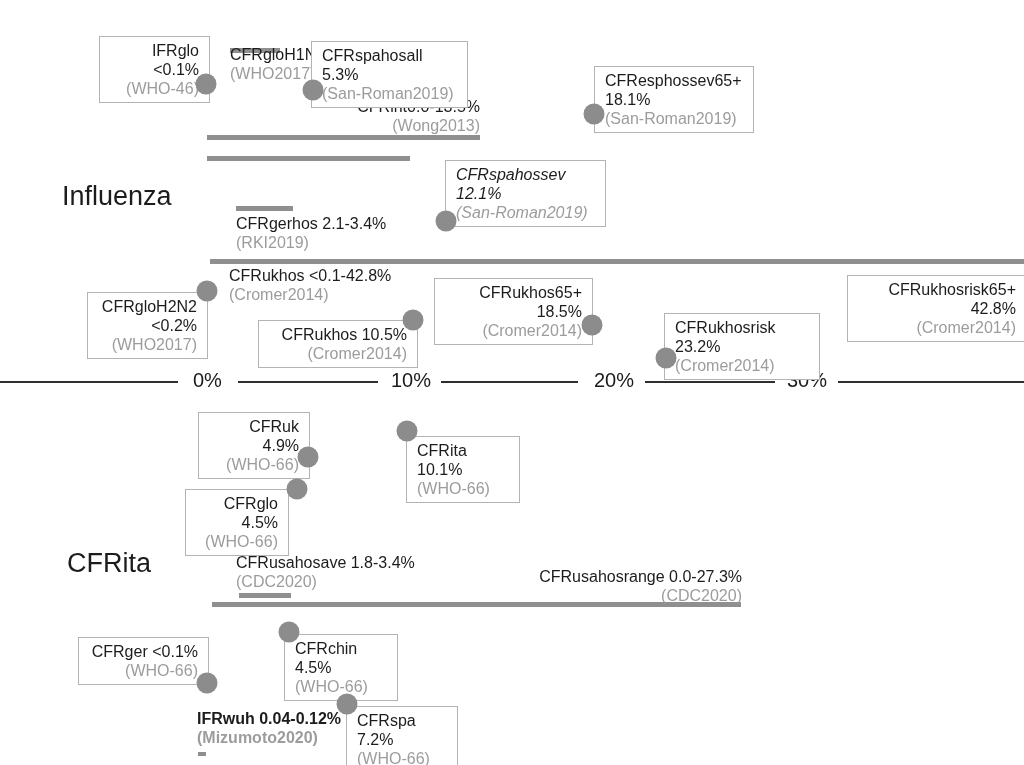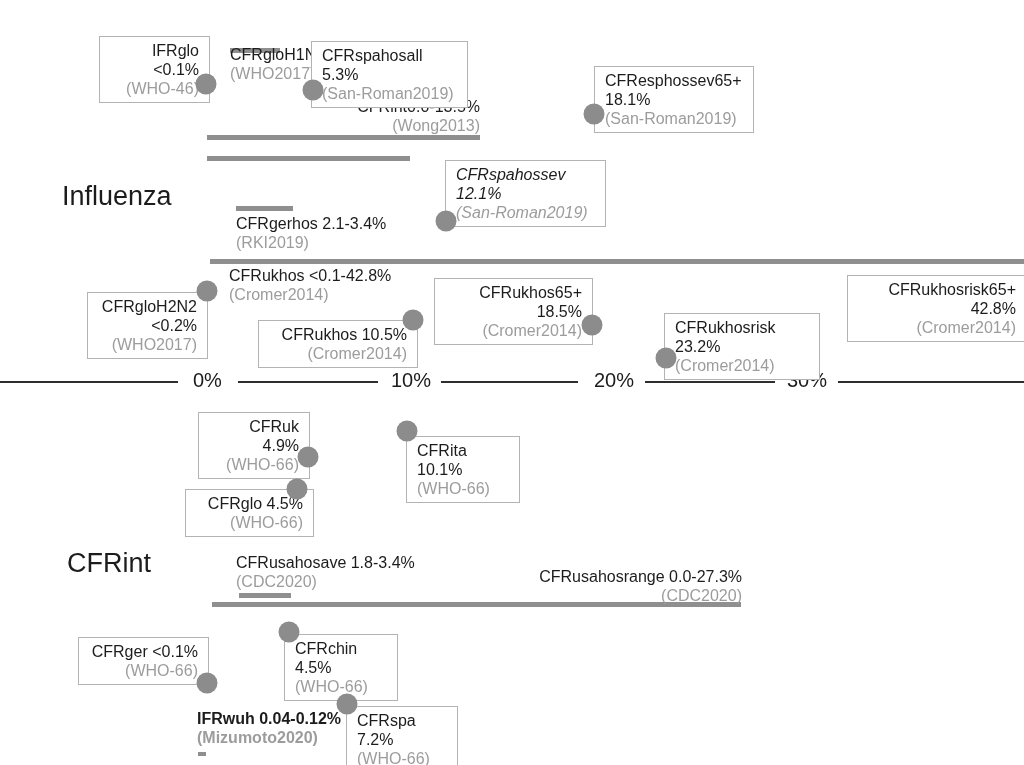--- a/index.html
+++ b/index.html
@@ -52,21 +52,21 @@
   <div class="axis-seg" style="left:238px;width:140px;"></div>
   <div class="axis-seg" style="left:441px;width:137px;"></div>
   <div class="axis-seg" style="left:645px;width:130px;"></div>
   <div class="axis-seg" style="left:838px;width:186px;"></div>
   <div class="tick" style="left:193px;">0%</div>
   <div class="tick" style="left:391px;">10%</div>
   <div class="tick" style="left:594px;">20%</div>
   <div class="tick" style="left:787px;">30%</div>
 
   <div class="group-label" style="left:62px;top:181px;">Influenza</div>
-  <div class="group-label" style="left:67px;top:548px;">CFRint</div>
+  <div class="group-label" style="left:67px;top:548px;">CFRita</div>
 
   <div class="box ta-r" style="left:99px;top:36px;width:111px;">
     <div class="lbl">IFRglo &lt;0.1%</div>
     <div class="src">(WHO-46)</div>
   </div>
 
   <div class="box ta-l" style="left:311px;top:41px;width:157px;">
     <div class="lbl">CFRspahosall 5.3%</div>
     <div class="src">(San-Roman2019)</div>
   </div>
@@ -130,21 +130,21 @@
   <div class="box ta-r" style="left:198px;top:412px;width:112px;">
     <div class="lbl">CFRuk 4.9%</div>
     <div class="src">(WHO-66)</div>
   </div>
 
   <div class="box ta-l" style="left:406px;top:436px;width:114px;">
     <div class="lbl">CFRita 10.1%</div>
     <div class="src">(WHO-66)</div>
   </div>
 
-  <div class="box ta-r" style="left:185px;top:489px;width:129px;">
+  <div class="box ta-r" style="left:185px;top:489px;width:104px;">
     <div class="lbl">CFRglo 4.5%</div>
     <div class="src">(WHO-66)</div>
   </div>
 
   <div class="box ta-r" style="left:78px;top:637px;width:131px;">
     <div class="lbl">CFRger &lt;0.1%</div>
     <div class="src">(WHO-66)</div>
   </div>
 
   <div class="box ta-l" style="left:284px;top:634px;width:114px;">

